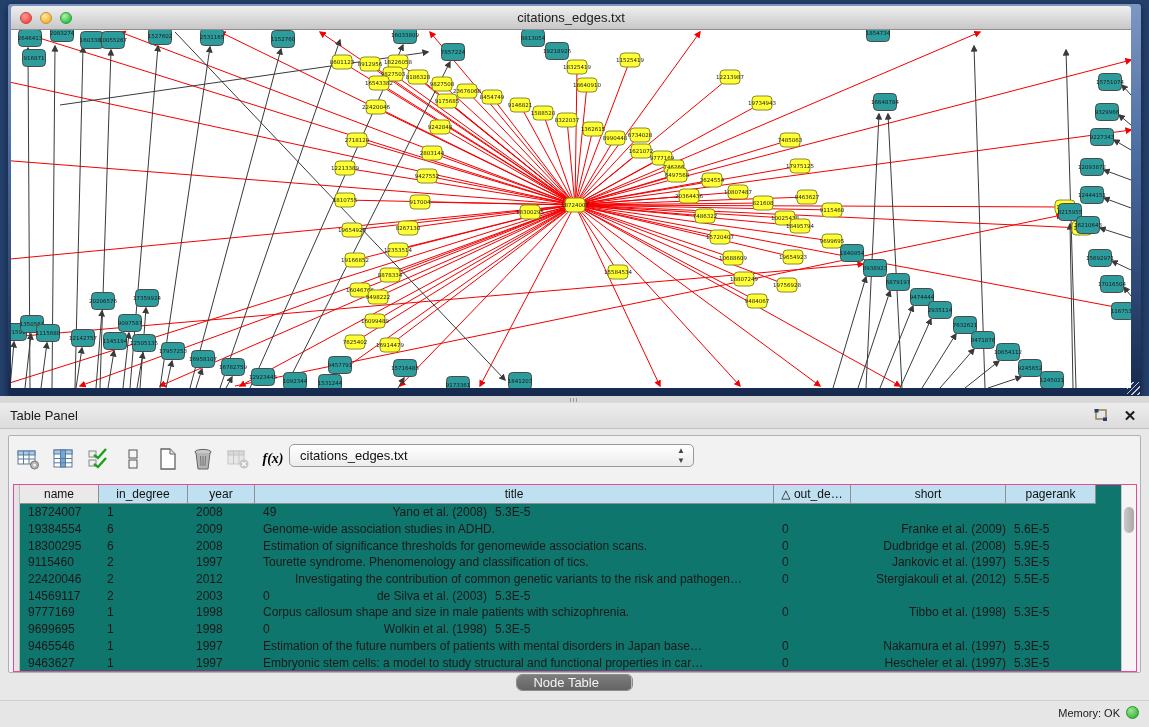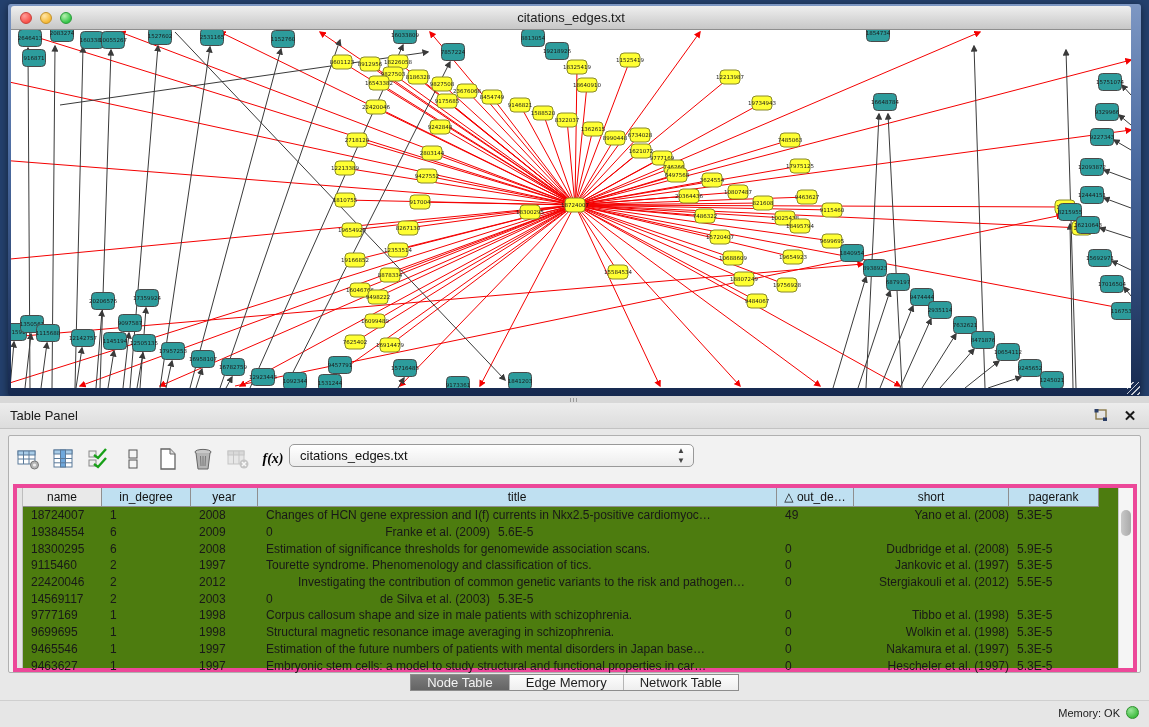--- a/index.html
+++ b/index.html
@@ -43,38 +43,38 @@
     background:#f2f2f2; border:1px solid #b0b0b0; border-radius:2px; }
   .toolbar { position:absolute; left:6px; top:5px; height:36px; display:flex; align-items:center; gap:9px; }
   .tool { width:26px; height:26px; display:flex; align-items:center; justify-content:center; }
   .fx { font-family:"Liberation Serif",serif; font-style:italic; font-size:14px; font-weight:bold; color:#000000; }
   .combo { position:absolute; left:280px; top:8px; width:405px; height:23px;
     background:linear-gradient(180deg,#ffffff,#ececec); border:1px solid #999;
     border-radius:5px; display:flex; align-items:center; font-size:13px; color:#111; padding-left:10px; }
   .combo .arrows { position:absolute; right:8px; top:1px; font-size:8px; line-height:10px; color:#444; text-align:center; }
 
   .table-viewport { position:absolute; left:4px; top:48px; width:1124px; height:188px;
-    background:#4d7c0f; border:4px solid #ec4899; }
+    background:#0f766e; border:1px solid #ec4899; }
   .gutter { position:absolute; left:0; top:0; width:6px; height:100%; background:#e4e4e4; border-right:1px solid #bdbdbd; }
   .thead { position:absolute; left:6px; top:0; height:19px; display:flex; }
   .th { height:19px; border-right:1px solid #8f8f8f; border-bottom:1px solid #8f8f8f;
        display:flex; align-items:center; justify-content:center; font-size:12px; color:#111;
        background:#bfe0f1; overflow:hidden; white-space:nowrap; }
   .th.first { background:#e9e9e9; }
   .rows { position:absolute; left:6px; top:19px; width:1076px; }
   .tr { display:flex; height:16.7px; align-items:center; }
   .td { font-size:12px; color:#181818; white-space:nowrap; overflow:hidden; text-overflow:clip; padding-left:8px; }
   .td.center { text-align:right; padding-left:0; }
   .vscroll { position:absolute; right:0; top:0; width:15px; height:100%; background:#f5f5f5; border-left:1px solid #c9c9c9; }
   .vscroll .thumb { position:absolute; left:2px; top:22px; width:10px; height:26px; background:linear-gradient(90deg,#c9c9c9,#a9a9a9); border-radius:6px; }
 
   
   .tabs-row { position:absolute; left:0; top:674px; width:1149px; height:24px; display:flex; justify-content:center; }
-  .seg { display:flex; height:17px; border:1px solid #8d8d8d; border-radius:0; overflow:hidden;
-         background:linear-gradient(180deg,#fdfdfd,#eeeeee); }
+  .seg { display:flex; height:17px; border:1px solid #8d8d8d; border-radius:6px; overflow:hidden;
+         background:linear-gradient(180deg,#fdfdfd,#eeeeee);flex-direction:column; }
   .seg .tab { padding:0 16px; display:flex; align-items:center; font-size:13px; color:#1c1c1c;
               border-right:1px solid #b5b5b5; }
   .seg .tab:last-child { border-right:none; }
   .seg .tab.active { background:linear-gradient(180deg,#7d7d7d,#646464); color:#f4f4f4; }
 
   
   .statusbar { position:absolute; left:0; top:700px; width:1149px; height:27px; background:#e6e6e6; border-top:1px solid #cfcfcf; }
   .memory { position:absolute; right:10px; top:5px; display:flex; align-items:center; gap:6px; font-size:11px; color:#1a1a1a; }
   .memdot { width:13px; height:13px; border-radius:50%;
     background:radial-gradient(circle at 35% 30%, #9ae69a, #3dbb3d 75%); border:1px solid #2d8f2d; }
@@ -583,29 +583,29 @@
         <div class="th" style="width: 519px;">title</div>
         <div class="th" style="width: 77px;">△ out_de…</div>
         <div class="th" style="width: 155px;">short</div>
         <div class="th" style="width: 90px;">pagerank</div>
       </div>
     <div class="rows" id="tbody">
         <div class="tr">
           <div class="td" style="width: 79px;">18724007</div>
           <div class="td" style="width: 89px;">1</div>
           <div class="td" style="width: 67px;">2008</div>
-          <div class="td" style="width: 519px;">Changes of HCN gene expression and I(f) currents in Nkx2.5-positive cardiomyoc…</div>
           <div class="td" style="width: 77px;">49</div>
           <div class="td center" style="width: 155px;">Yano et al. (2008)</div>
           <div class="td" style="width: 90px;">5.3E-5</div>
         </div>
         <div class="tr">
           <div class="td" style="width: 79px;">19384554</div>
           <div class="td" style="width: 89px;">6</div>
           <div class="td" style="width: 67px;">2009</div>
+          <div class="td" style="width: 519px;">Genome-wide association studies in ADHD.</div>
           <div class="td" style="width: 77px;">0</div>
           <div class="td center" style="width: 155px;">Franke et al. (2009)</div>
           <div class="td" style="width: 90px;">5.6E-5</div>
         </div>
         <div class="tr">
           <div class="td" style="width: 79px;">18300295</div>
           <div class="td" style="width: 89px;">6</div>
           <div class="td" style="width: 67px;">2008</div>
           <div class="td" style="width: 519px;">Estimation of significance thresholds for genomewide association scans.</div>
           <div class="td" style="width: 77px;">0</div>
@@ -644,21 +644,20 @@
           <div class="td" style="width: 67px;">1998</div>
           <div class="td" style="width: 519px;">Corpus callosum shape and size in male patients with schizophrenia.</div>
           <div class="td" style="width: 77px;">0</div>
           <div class="td center" style="width: 155px;">Tibbo et al. (1998)</div>
           <div class="td" style="width: 90px;">5.3E-5</div>
         </div>
         <div class="tr">
           <div class="td" style="width: 79px;">9699695</div>
           <div class="td" style="width: 89px;">1</div>
           <div class="td" style="width: 67px;">1998</div>
-          <div class="td" style="width: 519px;">Structural magnetic resonance image averaging in schizophrenia.</div>
           <div class="td" style="width: 77px;">0</div>
           <div class="td center" style="width: 155px;">Wolkin et al. (1998)</div>
           <div class="td" style="width: 90px;">5.3E-5</div>
         </div>
         <div class="tr">
           <div class="td" style="width: 79px;">9465546</div>
           <div class="td" style="width: 89px;">1</div>
           <div class="td" style="width: 67px;">1997</div>
           <div class="td" style="width: 519px;">Estimation of the future numbers of patients with mental disorders in Japan base…</div>
           <div class="td" style="width: 77px;">0</div>

